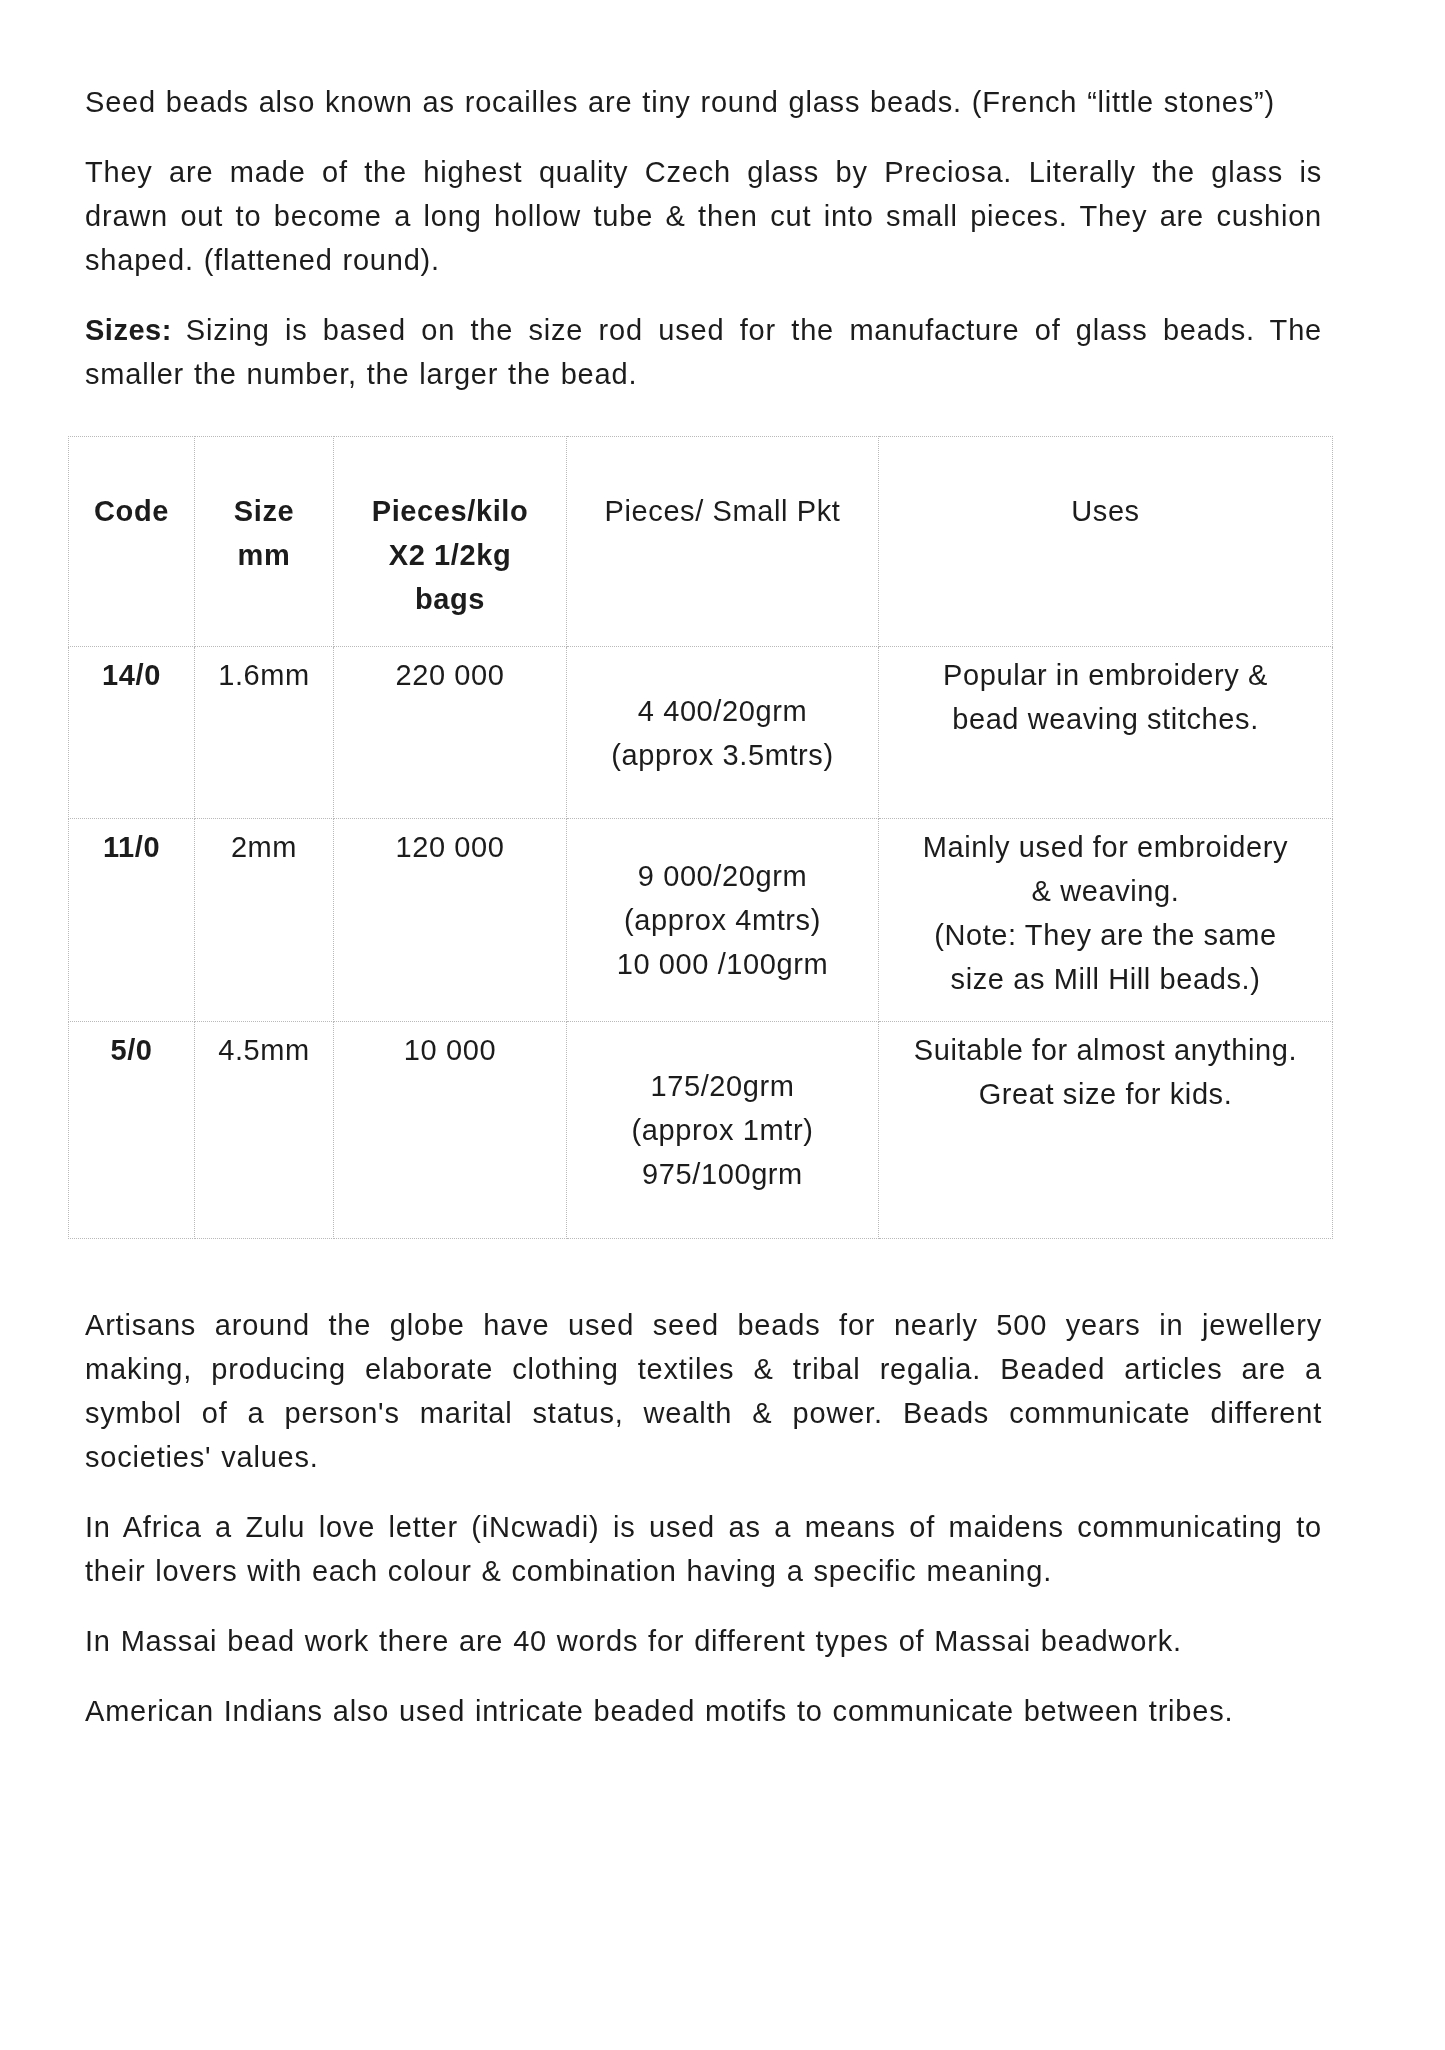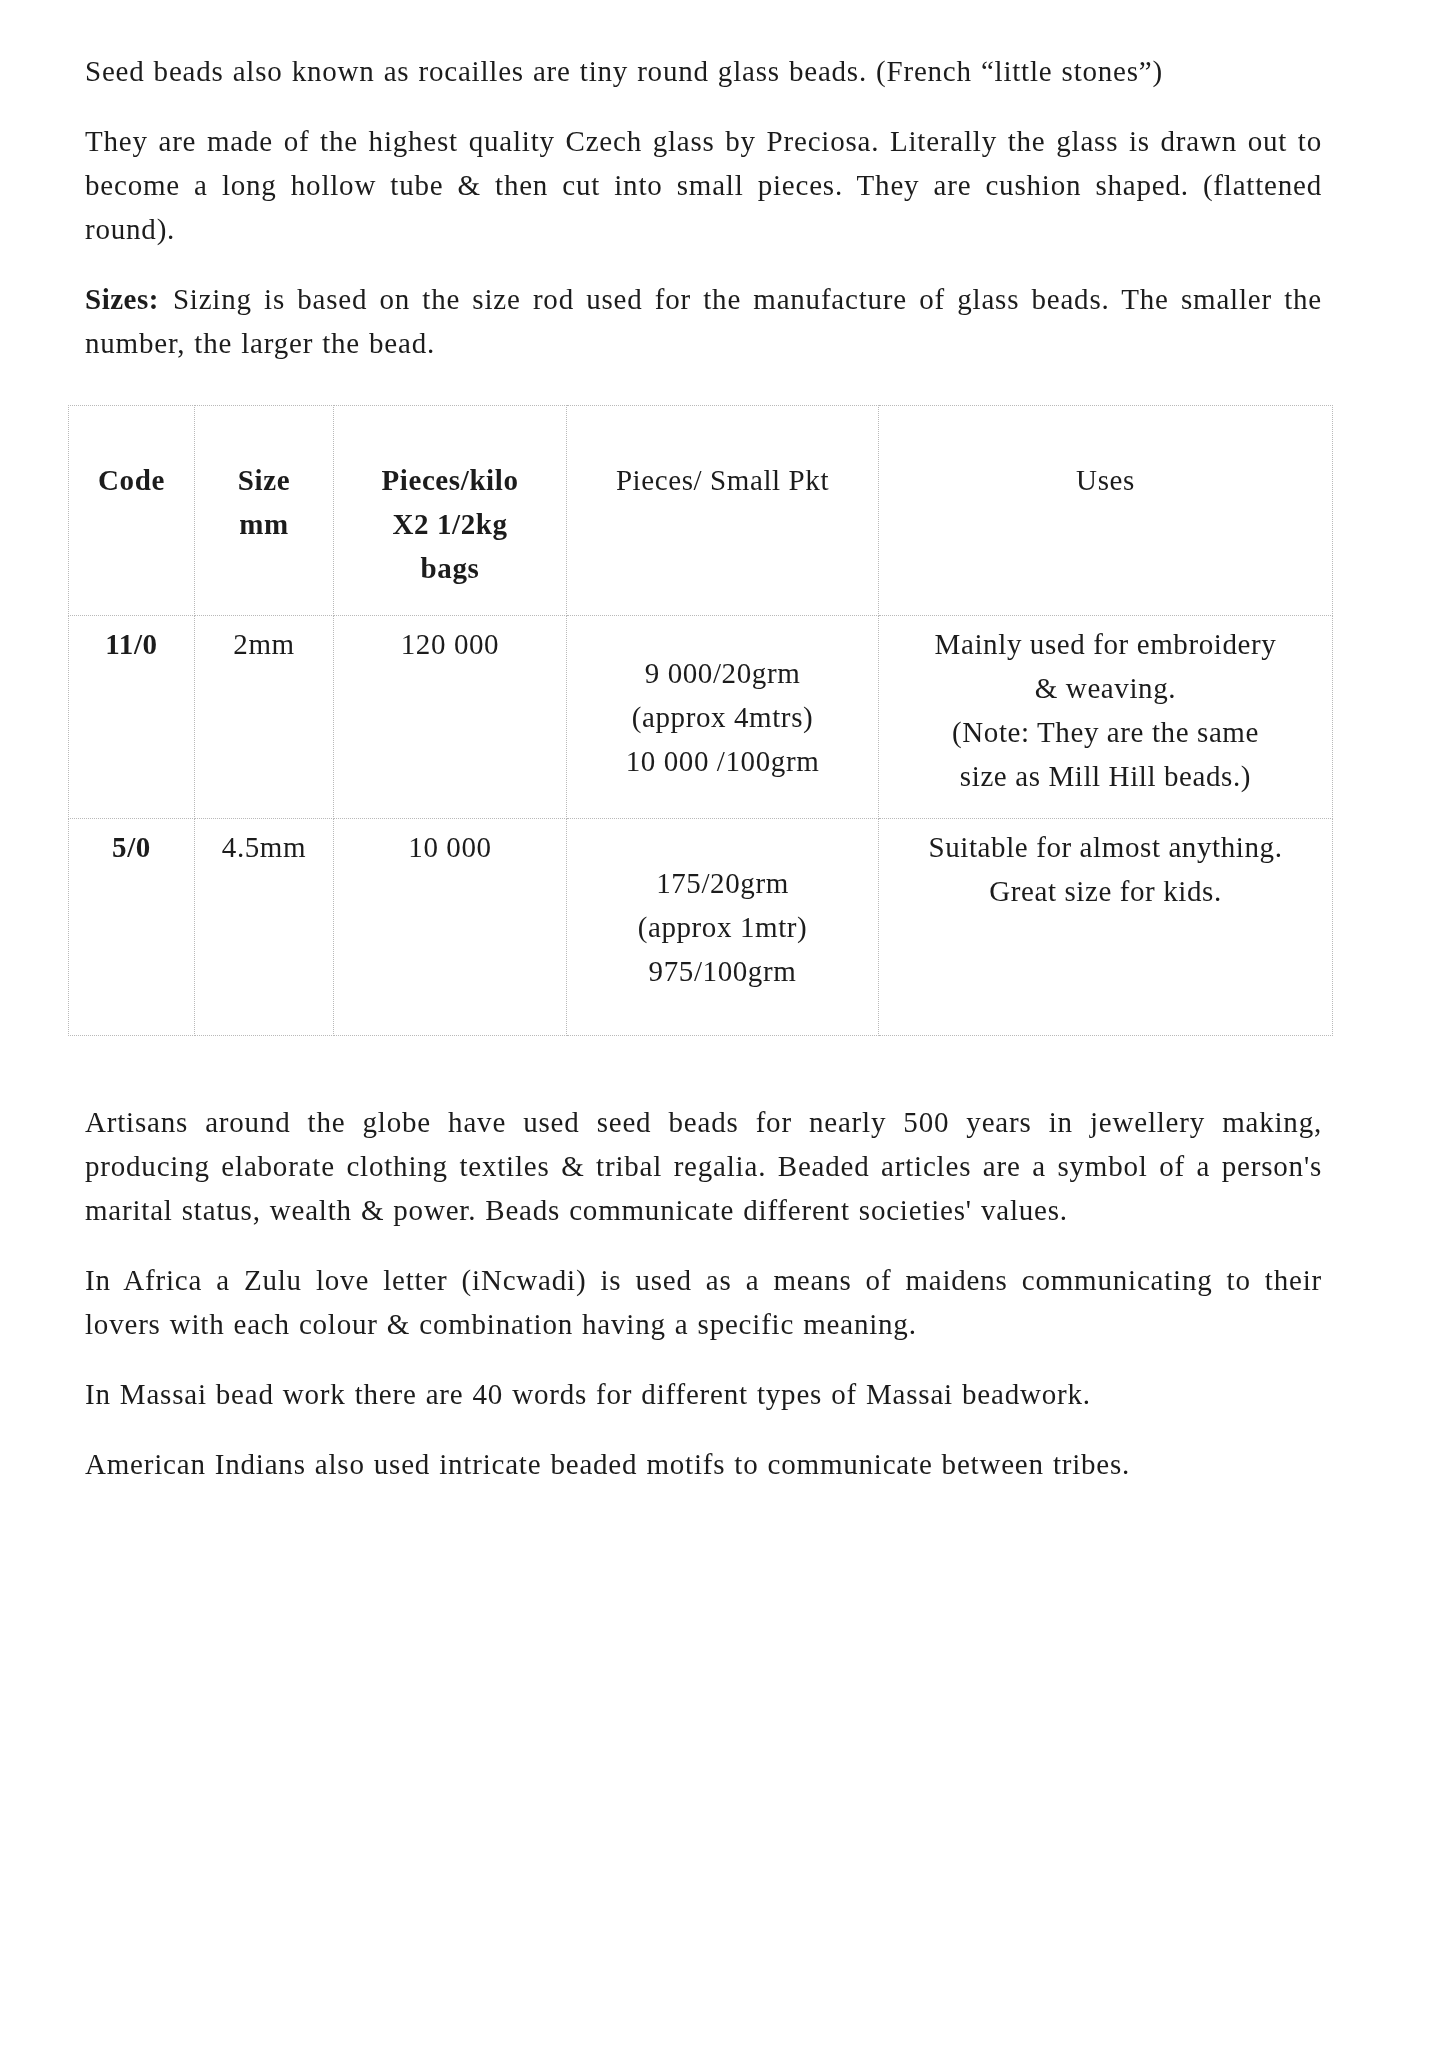--- a/index.html
+++ b/index.html
@@ -7,23 +7,22 @@
   body {
     width: 1445px;
     min-height: 2050px;
     font-family: "Liberation Sans", sans-serif;
     color: #1c1c1c;
     position: relative;
   }
   .page {
     width: 1382px;
     min-height: 2050px;
-    padding: 49px 60px 40px 85px;
+    padding: 80px 60px 40px 85px;
     background: #ffffff;
-    font-family: Liberation Serif, serif;
   }
   p.doc {
     font-size: 29px;
     line-height: 44px;
     letter-spacing: 0.8px;
     word-spacing: 1px;
     margin-bottom: 26px;
   }
   p.justify { text-align: justify; }
   p.nowrap  { white-space: nowrap; }
@@ -99,20 +98,29 @@
         <th class="hd-bold">Size
 mm</th>
         <th class="hd-bold">Pieces/kilo
 X2 1/2kg
 bags</th>
         <th>Pieces/ Small Pkt</th>
         <th>Uses</th>
       </tr>
     </thead>
     <tbody>
+      <tr class="row-1">
+        <td class="code-cell">14/0</td>
+        <td class="size-cell">1.6mm</td>
+        <td class="kilo-cell">220 000</td>
+        <td class="pkt-cell">4 400/20grm
+(approx 3.5mtrs)</td>
+        <td class="uses-cell">Popular in embroidery &amp;
+bead weaving stitches.</td>
+      </tr>
       <tr class="row-2">
         <td class="code-cell">11/0</td>
         <td class="size-cell">2mm</td>
         <td class="kilo-cell">120 000</td>
         <td class="pkt-cell">9 000/20grm
 (approx 4mtrs)
 10 000 /100grm</td>
         <td class="uses-cell">Mainly used for embroidery
 &amp; weaving.
 (Note: They are the same

